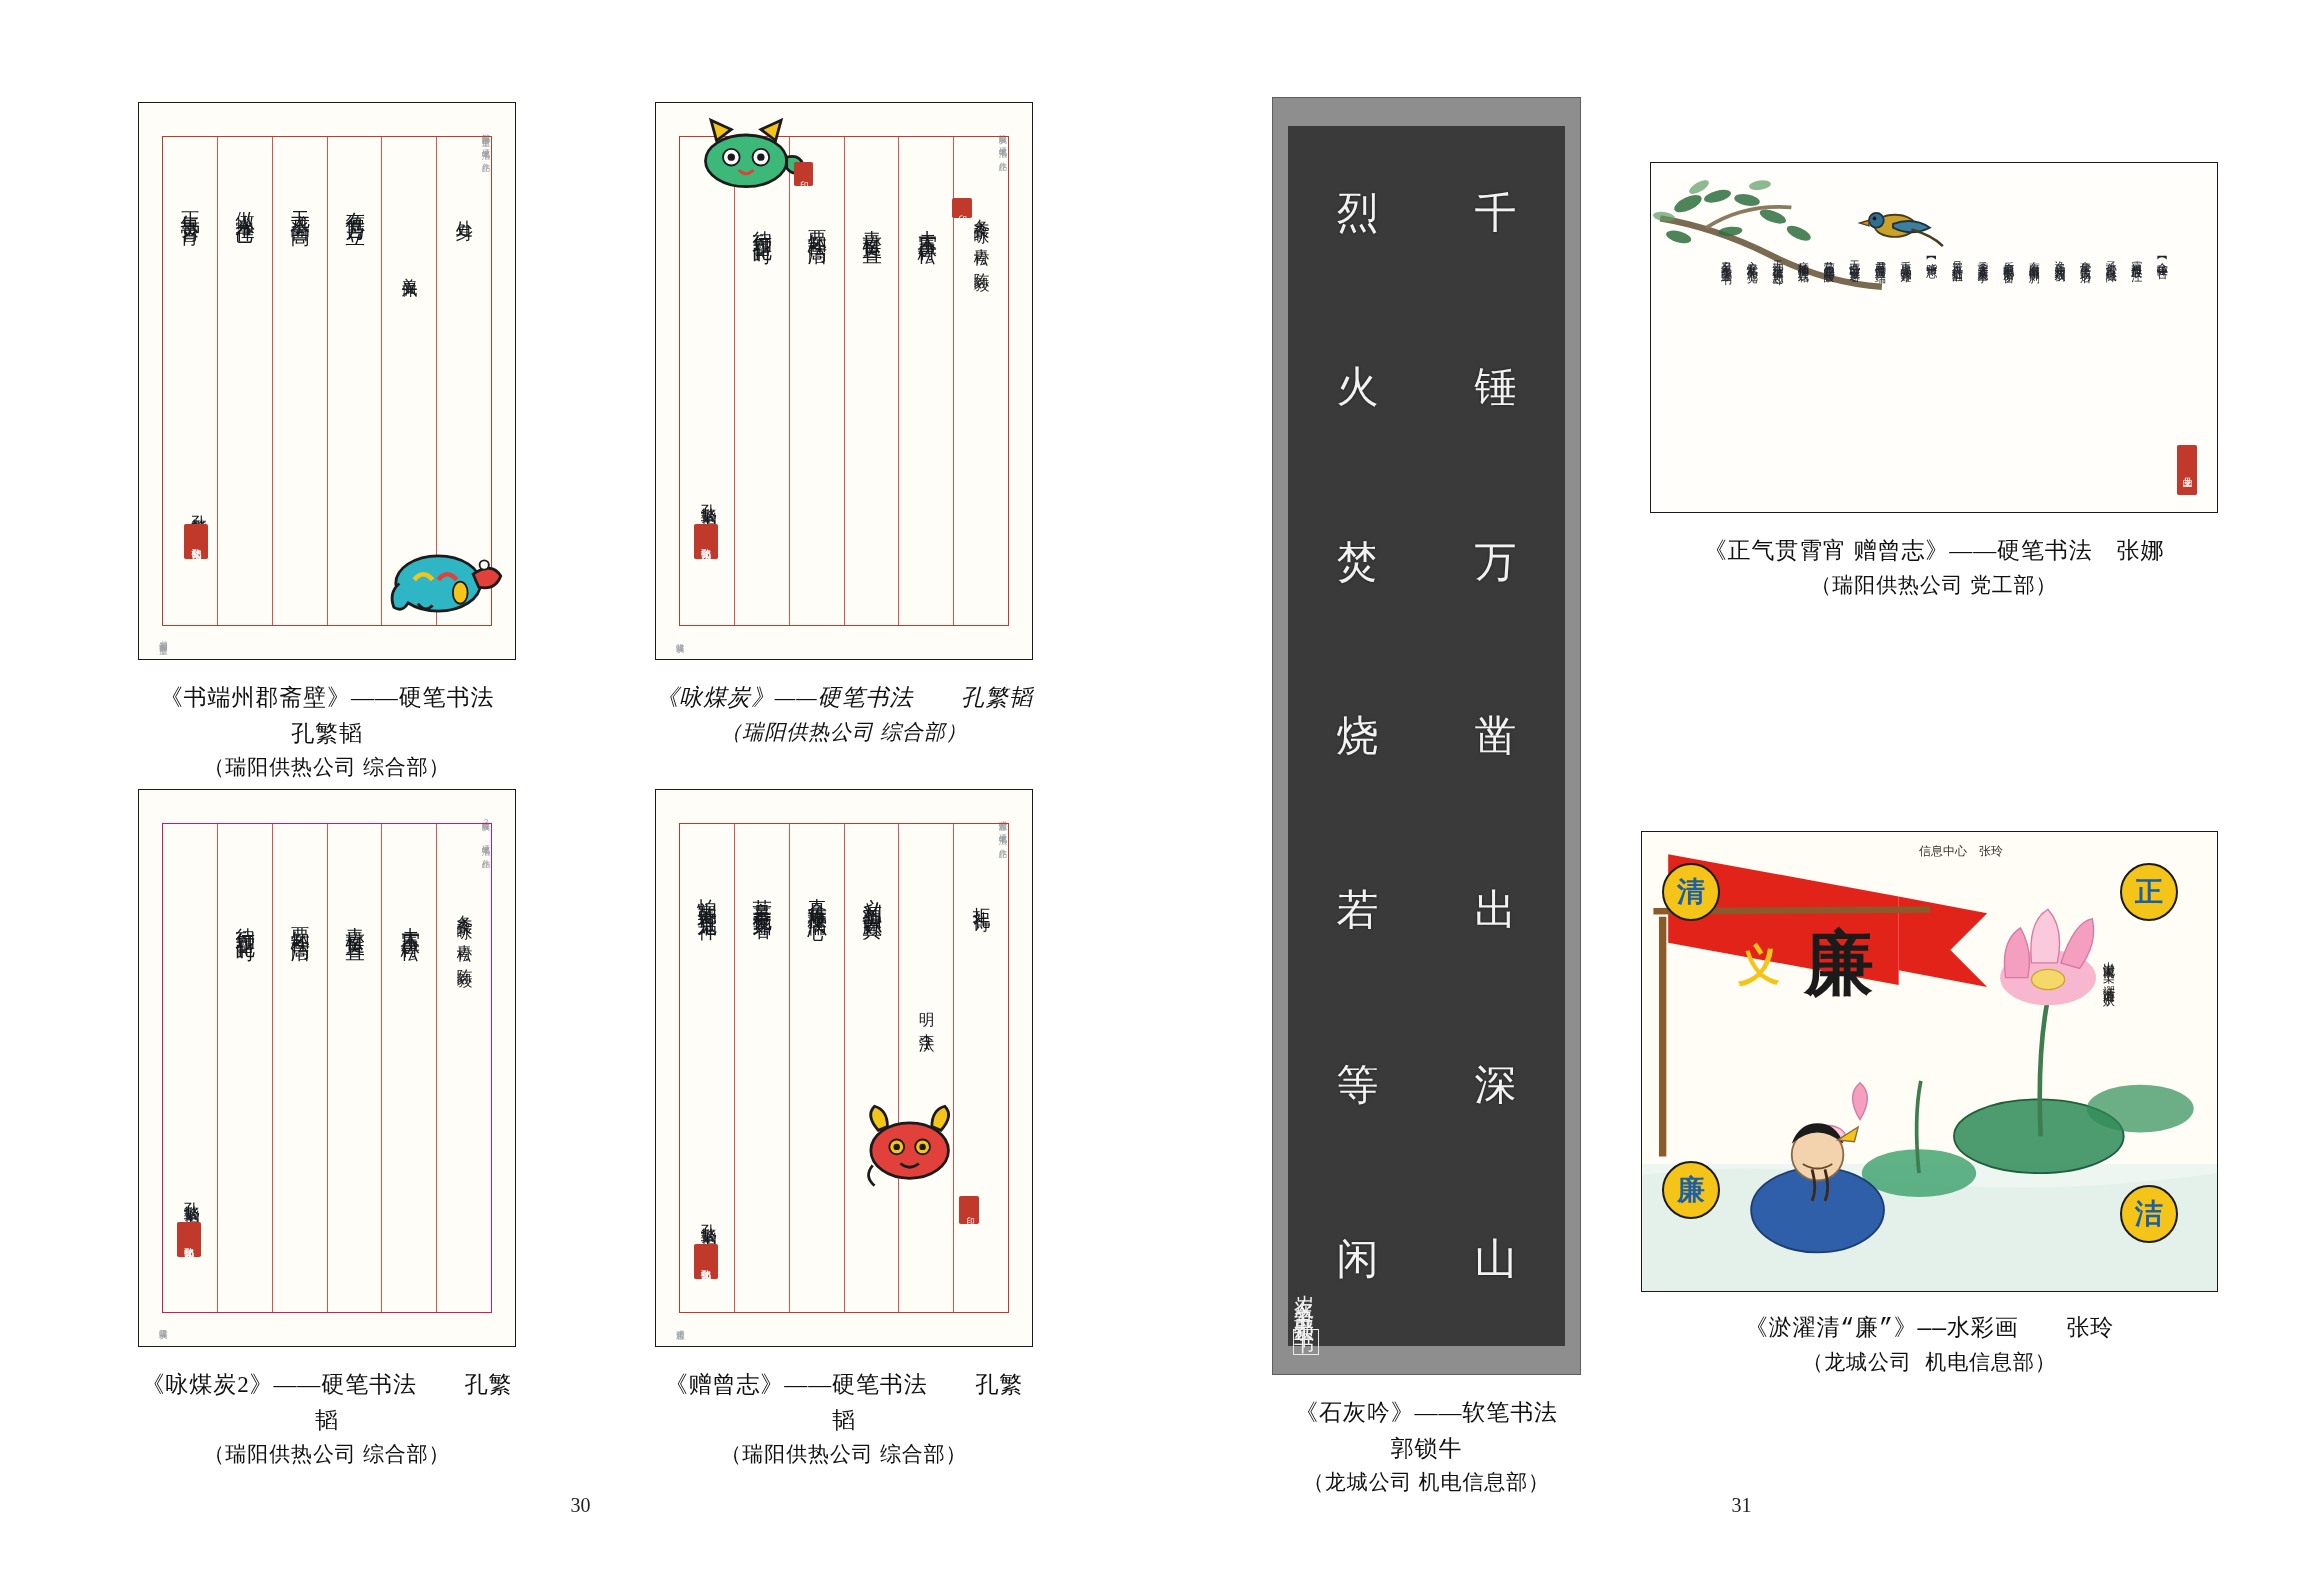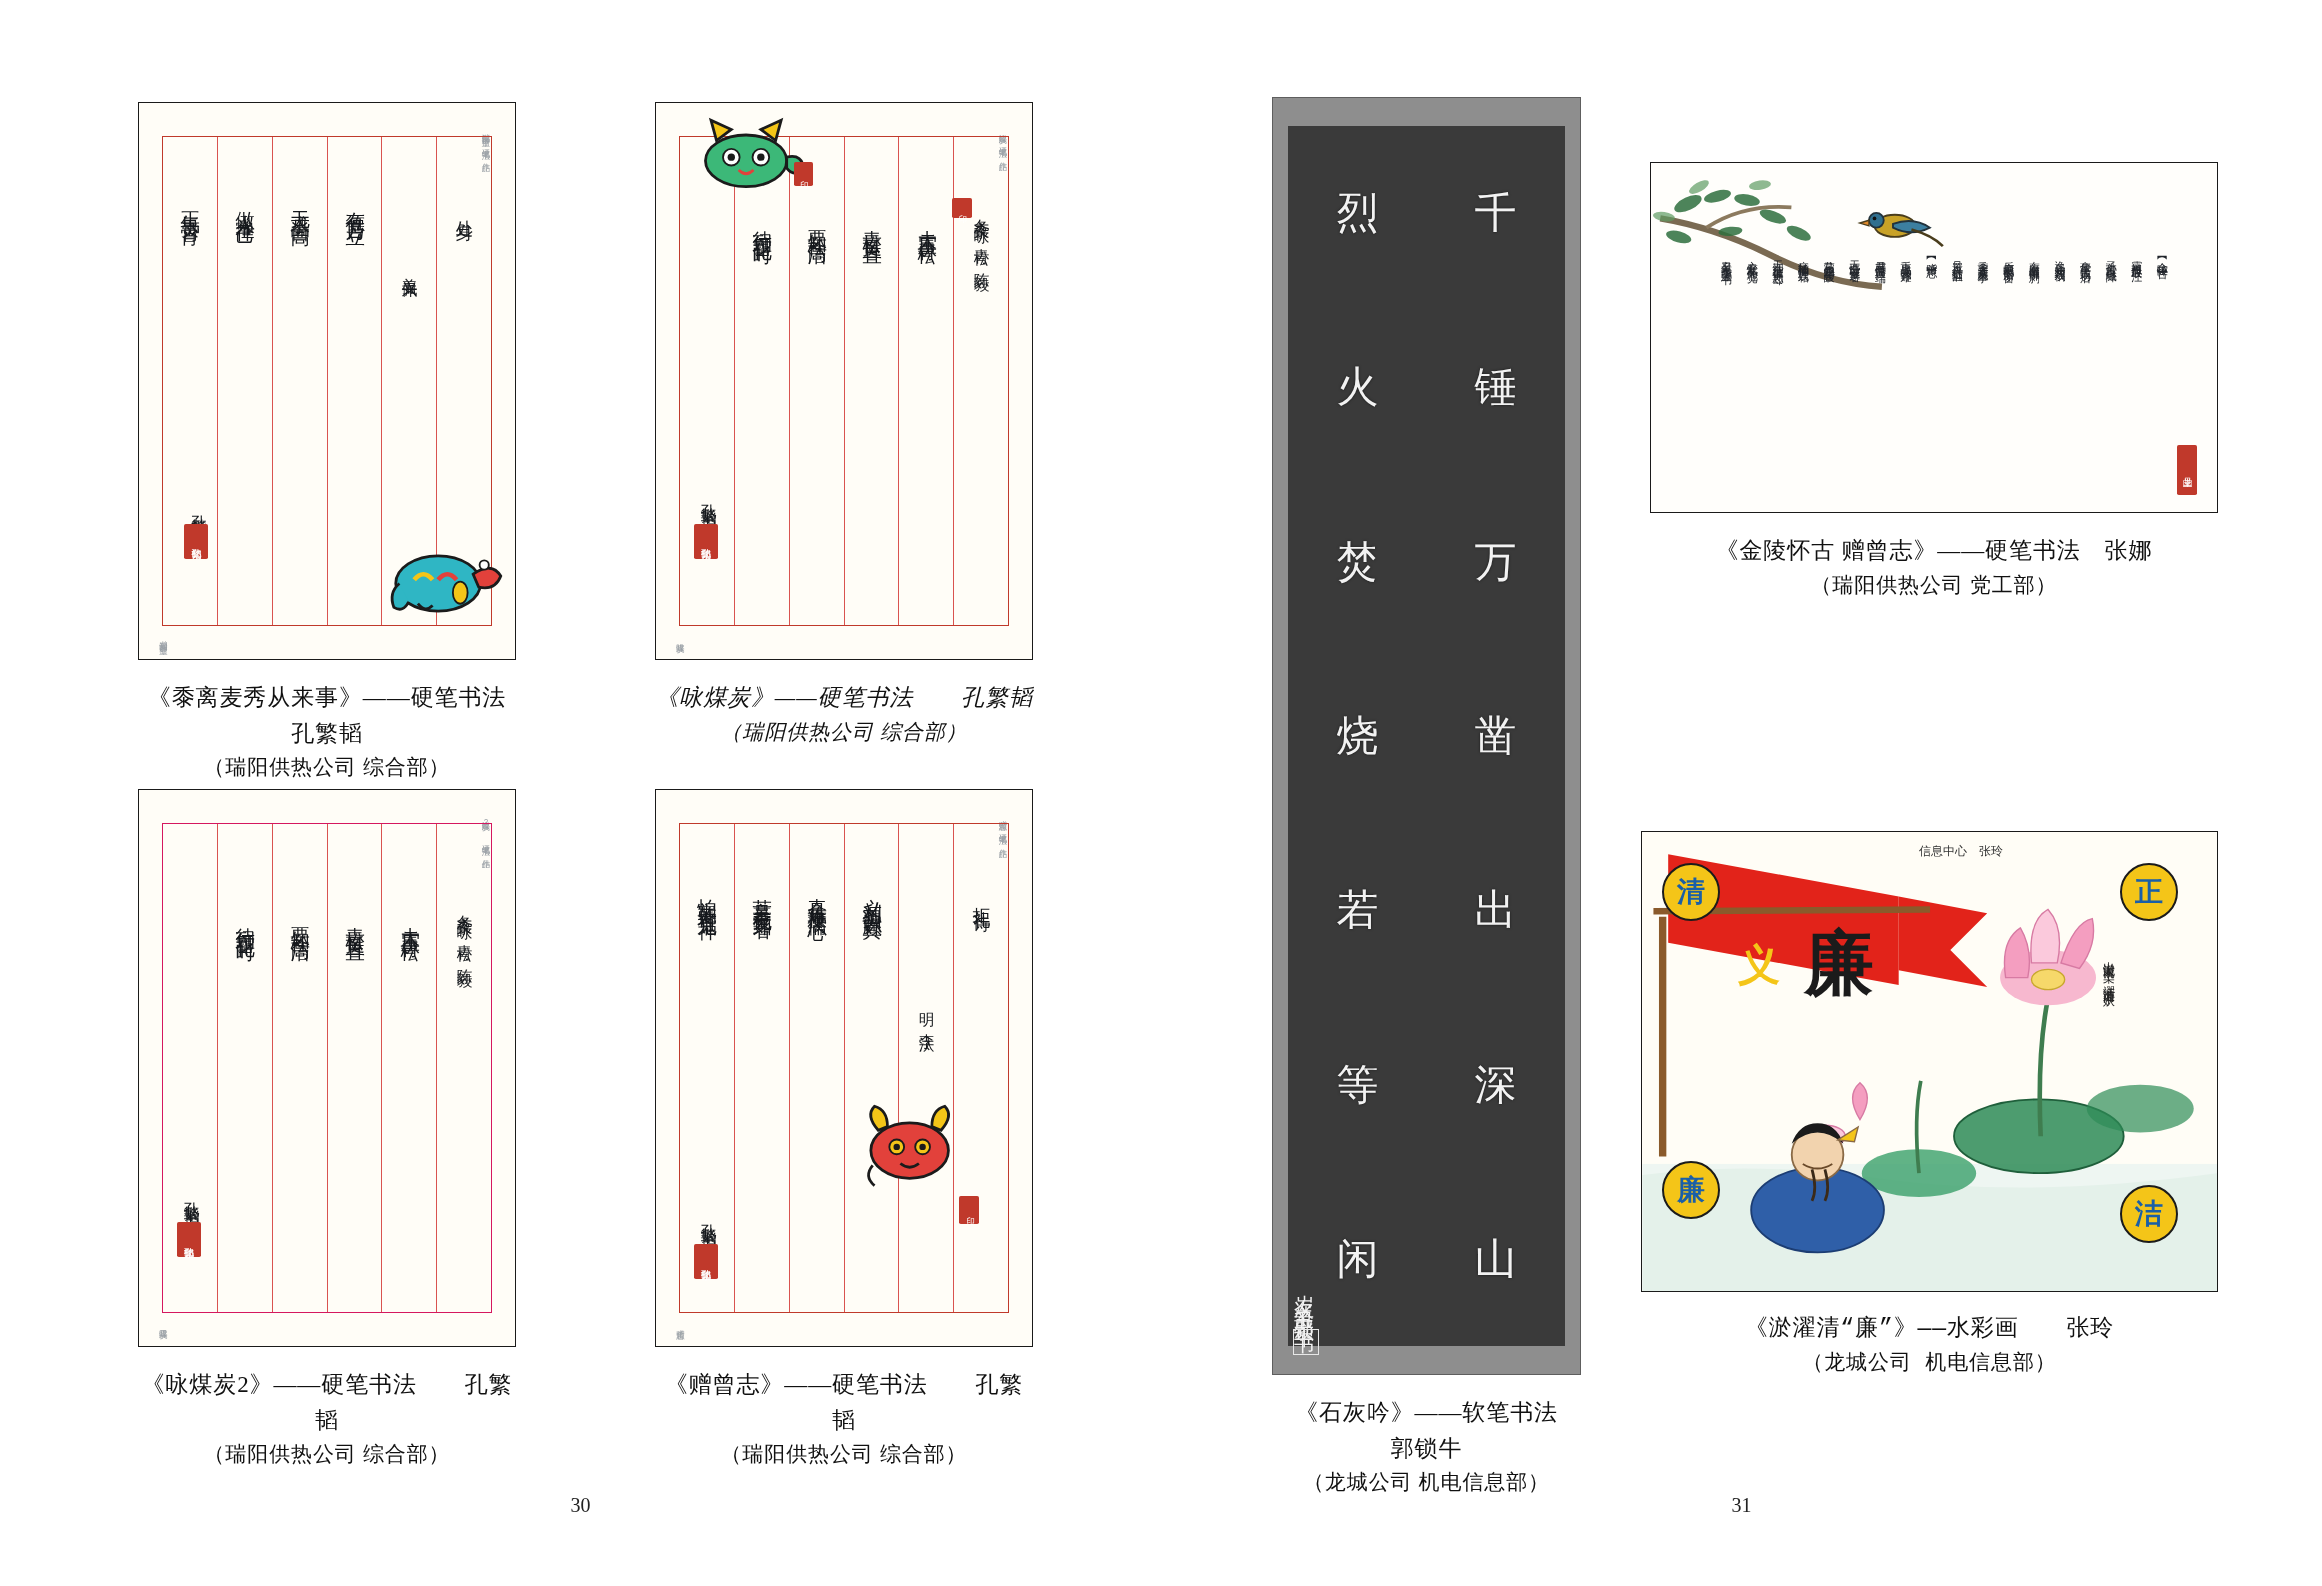--- a/index.html
+++ b/index.html
@@ -255,21 +255,21 @@
               <circle cx="112" cy="42" r="5" fill="#fff" stroke="#1b1b1b" stroke-width="2"></circle>
               <path d="M36 58 q10 -12 20 0" stroke="#f4c518" stroke-width="5" fill="none"></path>
               <path d="M62 58 q10 -12 20 0" stroke="#e2413b" stroke-width="5" fill="none"></path>
               <path d="M40 84 q8 10 16 2" stroke="#1b1b1b" stroke-width="3" fill="none"></path>
               <ellipse cx="86" cy="72" rx="8" ry="12" fill="#f4c518" stroke="#1b1b1b" stroke-width="2"></ellipse>
             </svg>
           </div>
         </div>
       </div>
       <div class="caption" style="margin-top:20px;">
-        <div class="line1">《黍离麦秀从来事》——硬笔书法　孔繁韬</div>
+        <div class="line1">《书端州郡斋壁》——硬笔书法　孔繁韬</div>
         <div class="line2">（瑞阳供热公司 综合部）</div>
       </div>
     </div>
 
     <div style="position:absolute; left:655px; top:102px; width:378px; height:558px;">
       <div class="frame" style="width:100%;height:100%;">
         <div class="sheet">
           <div class="margin-note" style="top:24px; right:24px;">咏煤炭 硬笔书法 作品</div>
           <div class="inner-box">
             <div class="col">
@@ -483,21 +483,21 @@
           <div class="vtext tiny" style="position:relative; top:0; left:0; transform:none; margin:0 6.5px; color:#20242a;">无情白发催寒暑</div>
           <div class="vtext tiny" style="position:relative; top:0; left:0; transform:none; margin:0 6.5px; color:#20242a;">蒙马也知嘶苦酸</div>
           <div class="vtext tiny" style="position:relative; top:0; left:0; transform:none; margin:0 6.5px; color:#20242a;">病枯杨柳抑残霜</div>
           <div class="vtext tiny" style="position:relative; top:0; left:0; transform:none; margin:0 6.5px; color:#20242a;">无烟葵往事俱忘却</div>
           <div class="vtext tiny" style="position:relative; top:0; left:0; transform:none; margin:0 6.5px; color:#20242a;">心底无私天地宽</div>
           <div class="vtext tiny" style="position:relative; top:0; left:0; transform:none; margin:0 6.5px; color:#20242a;">辛丑年季冬张娜书</div>
         </div>
         <div class="seal" style="right:20px; bottom:16.6px; width:20px; height:50px; font-size:9.2px;">上品堂</div>
       </div>
       <div class="caption" style="margin-top:20px;">
-        <div class="line1">《金陵怀古 赠曾志》——硬笔书法　张娜</div>
+        <div class="line1">《正气贯霄宵 赠曾志》——硬笔书法　张娜</div>
         <div class="line2">（瑞阳供热公司 党工部）</div>
       </div>
     </div>
 
     <div style="position:absolute; left:480px; top:831px; width:577px; height:480px;">
       <div class="frame poster" style="width:100%; height:461px;">
         <svg width="577" height="461" viewBox="0 0 625 500" style="position:absolute;left:0;top:0;">
 
           <rect x="0" y="360" width="625" height="140" fill="#eef6f2"></rect>
           <path d="M0 372 q120 -16 260 4 q160 22 365 -6 v130 H0z" fill="#e4f1ea"></path>

